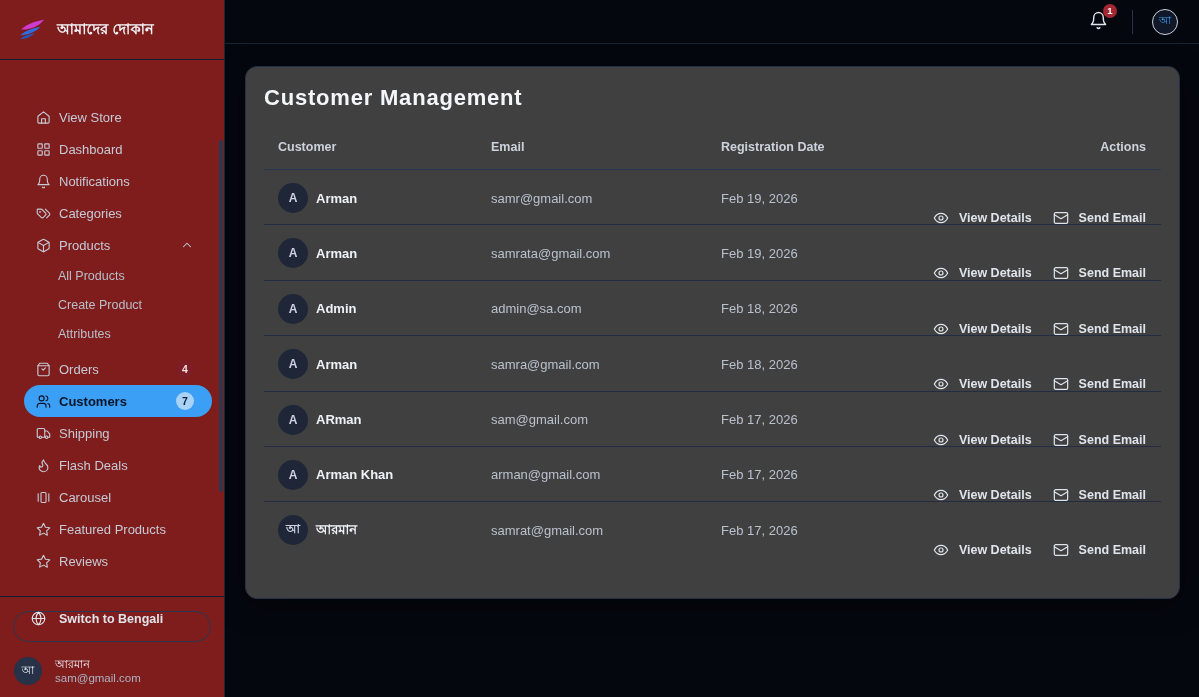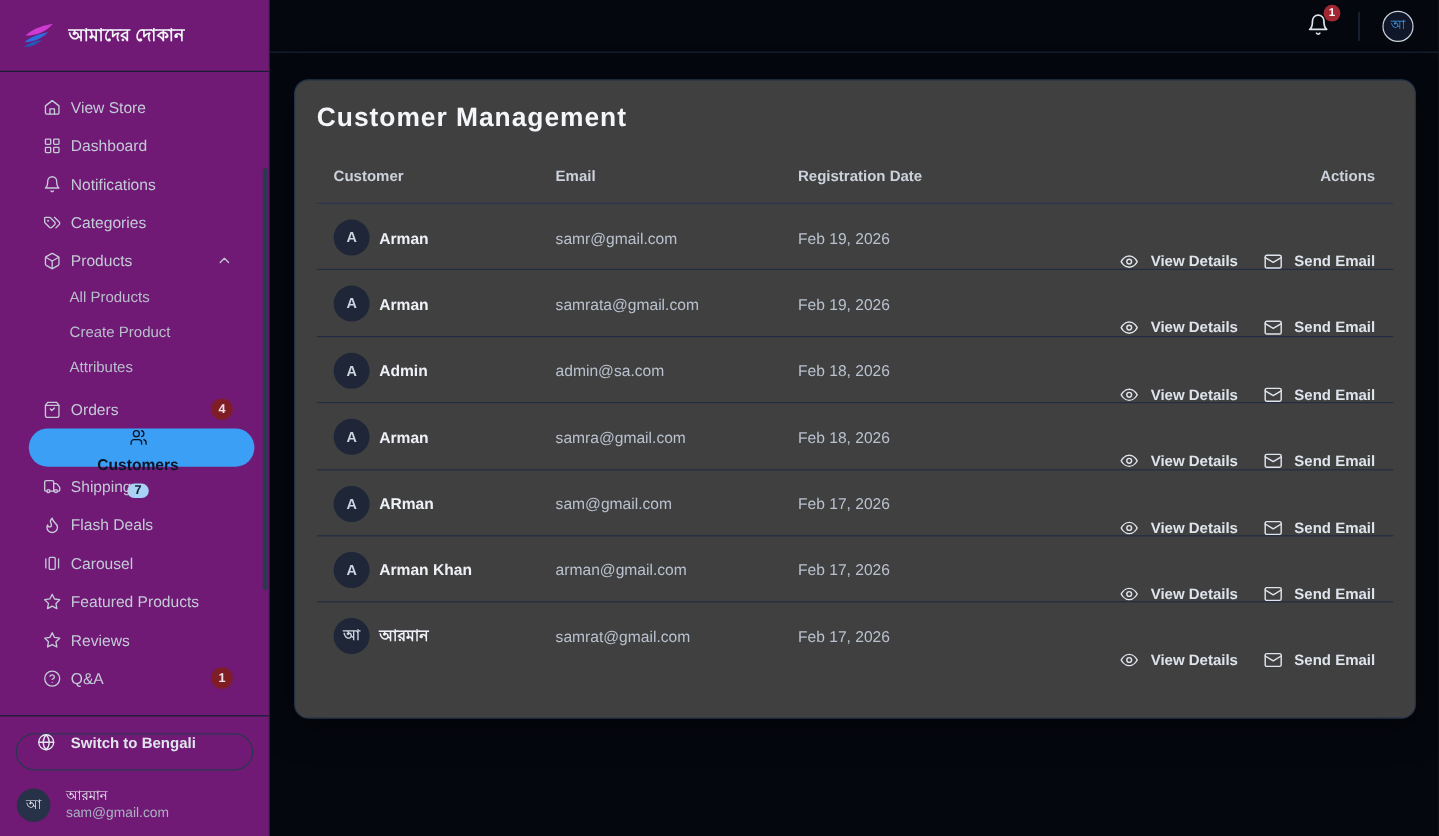--- a/index.html
+++ b/index.html
@@ -1,28 +1,28 @@
 <!DOCTYPE html>
 <html><head>
 <meta charset="utf-8">
 <style>
   * { margin:0; padding:0; box-sizing:border-box; }
   html,body { width:1199px; height:697px; }
   body { background:#04070e; font-family:"Liberation Sans",sans-serif; overflow:hidden; color:#e8ecf2; }
   .app { display:flex; width:1199px; height:697px; }
 
   
-  .sidebar { width:225px; flex:none; background:#701a75; border-right:1px solid #1b2536; display:flex; flex-direction:column; position:relative; }
+  .sidebar { width:225px; flex:none; background:#7f1d1d; border-right:1px solid #1b2536; display:flex; flex-direction:column; position:relative;gap:28px; }
   .logo-row { height:60px; flex:none; display:flex; align-items:center; gap:11px; padding:0 16px; border-bottom:1px solid #151e30; }
   .brand-name { color:#f1f4f8; font-size:14.5px; font-weight:700; letter-spacing:.2px; }
   nav { flex:1; padding:13px 12px 0 24px; overflow:hidden; }
   .nav-item { height:32px; display:flex; align-items:center; gap:8px; padding:0 18px 0 12px; border-radius:16px; color:#c3cad6; font-size:13px; font-weight:500; cursor:pointer; }
   .nav-item svg { flex:none; }
   .nav-item .lbl { flex:1; white-space:nowrap; }
-  .nav-item.active { background:#3b9ff5; color:#0a1426; font-weight:700;flex-direction:column; }
+  .nav-item.active { background:#3b9ff5; color:#0a1426; font-weight:700; }
   .nav-item.active svg { color:#0a1426; }
   .sub-item { height:29px; display:flex; align-items:center; padding-left:34px; font-size:12.5px; font-weight:500; color:#b7bfcb; cursor:pointer; border-radius:8px; }
   .badge { min-width:18px; height:18px; border-radius:9px; background:#7f1d26; color:#f3e2e3; font-size:10.5px; font-weight:700; display:flex; align-items:center; justify-content:center; padding:0 5px; }
   .badge.blue { background:#a8d2f6; color:#102034; }
   .nav-gap { height:5px; }
   .sidebar-scrollbar { position:absolute; right:1px; top:140px; width:4px; height:352px; border-radius:2px; background:#2c3750; }
   .sidebar-bottom { flex:none; border-top:1px solid #151e30; padding:14px 13px 12px 13px; }
   .lang-btn { width:100%; height:31px; border-radius:16px; border:1px solid #2b3650; background:transparent; color:#e0e5ec; font-size:12.5px; font-weight:600; font-family:inherit; display:flex; align-items:center; gap:13px; padding:0 0 16px 17px; cursor:pointer; }
   .profile-row { margin-top:15px; display:flex; align-items:center; gap:13px; padding-left:1px; }
   .profile-avatar { width:28px; height:28px; border-radius:50%; background:#273147; color:#eef1f6; font-size:11px; display:flex; align-items:center; justify-content:center; flex:none; }
@@ -36,21 +36,21 @@
   .bell-badge { position:absolute; top:-7px; right:-6px; min-width:14px; height:14px; border-radius:7px; background:#a32733; color:#fff; font-size:9.5px; font-weight:700; display:flex; align-items:center; justify-content:center; padding:0 3px; }
   .topbar-divider { width:1px; height:24px; background:#273248; margin:0 19px 0 21px; }
   .topbar-avatar { width:26px; height:26px; border-radius:50%; background:#0f1729; border:1px solid #ccd2da; color:#3f9cf0; font-size:10.5px; display:flex; align-items:center; justify-content:center; cursor:pointer; }
 
   main { flex:1; padding:22px 19px 0 20px; }
   .card { background:#404040; border:1px solid #223048; border-radius:12px; height:533px; padding:18px; box-shadow:0 6px 30px rgba(0,0,0,.45); }
   .card-title { color:#f4f6fa; font-size:22px; font-weight:700; letter-spacing:.8px; }
   .card-sub { margin-top:6px; font-size:12.5px; color:#98a1b1; }
 
   .table { margin-top:14px; }
-  .thead, .trow { display:grid; grid-template-columns:185px 202px 1fr auto; align-items:center; padding:0 15px 0 14px; }
+  .thead, .trow { display:grid; grid-template-columns:185px 202px 1fr auto; align-items:center; padding:0 15px 0 14px;gap:28px; }
   .thead { height:45px; border-bottom:1px solid #2a3550; }
   .th { font-size:12.5px; font-weight:700; color:#ccd2dc; }
   .th.actions { justify-self:end; }
   .trow { height:55.4px; border-bottom:1px solid #222c42; }
   .trow:last-child { border-bottom:none; }
   .cell-customer { display:flex; align-items:center; gap:8px; }
   .row-avatar { width:30px; height:30px; border-radius:50%; background:#1e2637; color:#ccd3df; font-size:12px; font-weight:600; display:flex; align-items:center; justify-content:center; flex:none; }
   .row-name { font-size:13px; font-weight:700; color:#eef1f6; }
   .cell-email, .cell-date { font-size:13px; color:#b9c1ce; }
   .cell-actions { justify-self:end; display:flex; align-items:center; gap:21px;margin-top:40px; }

